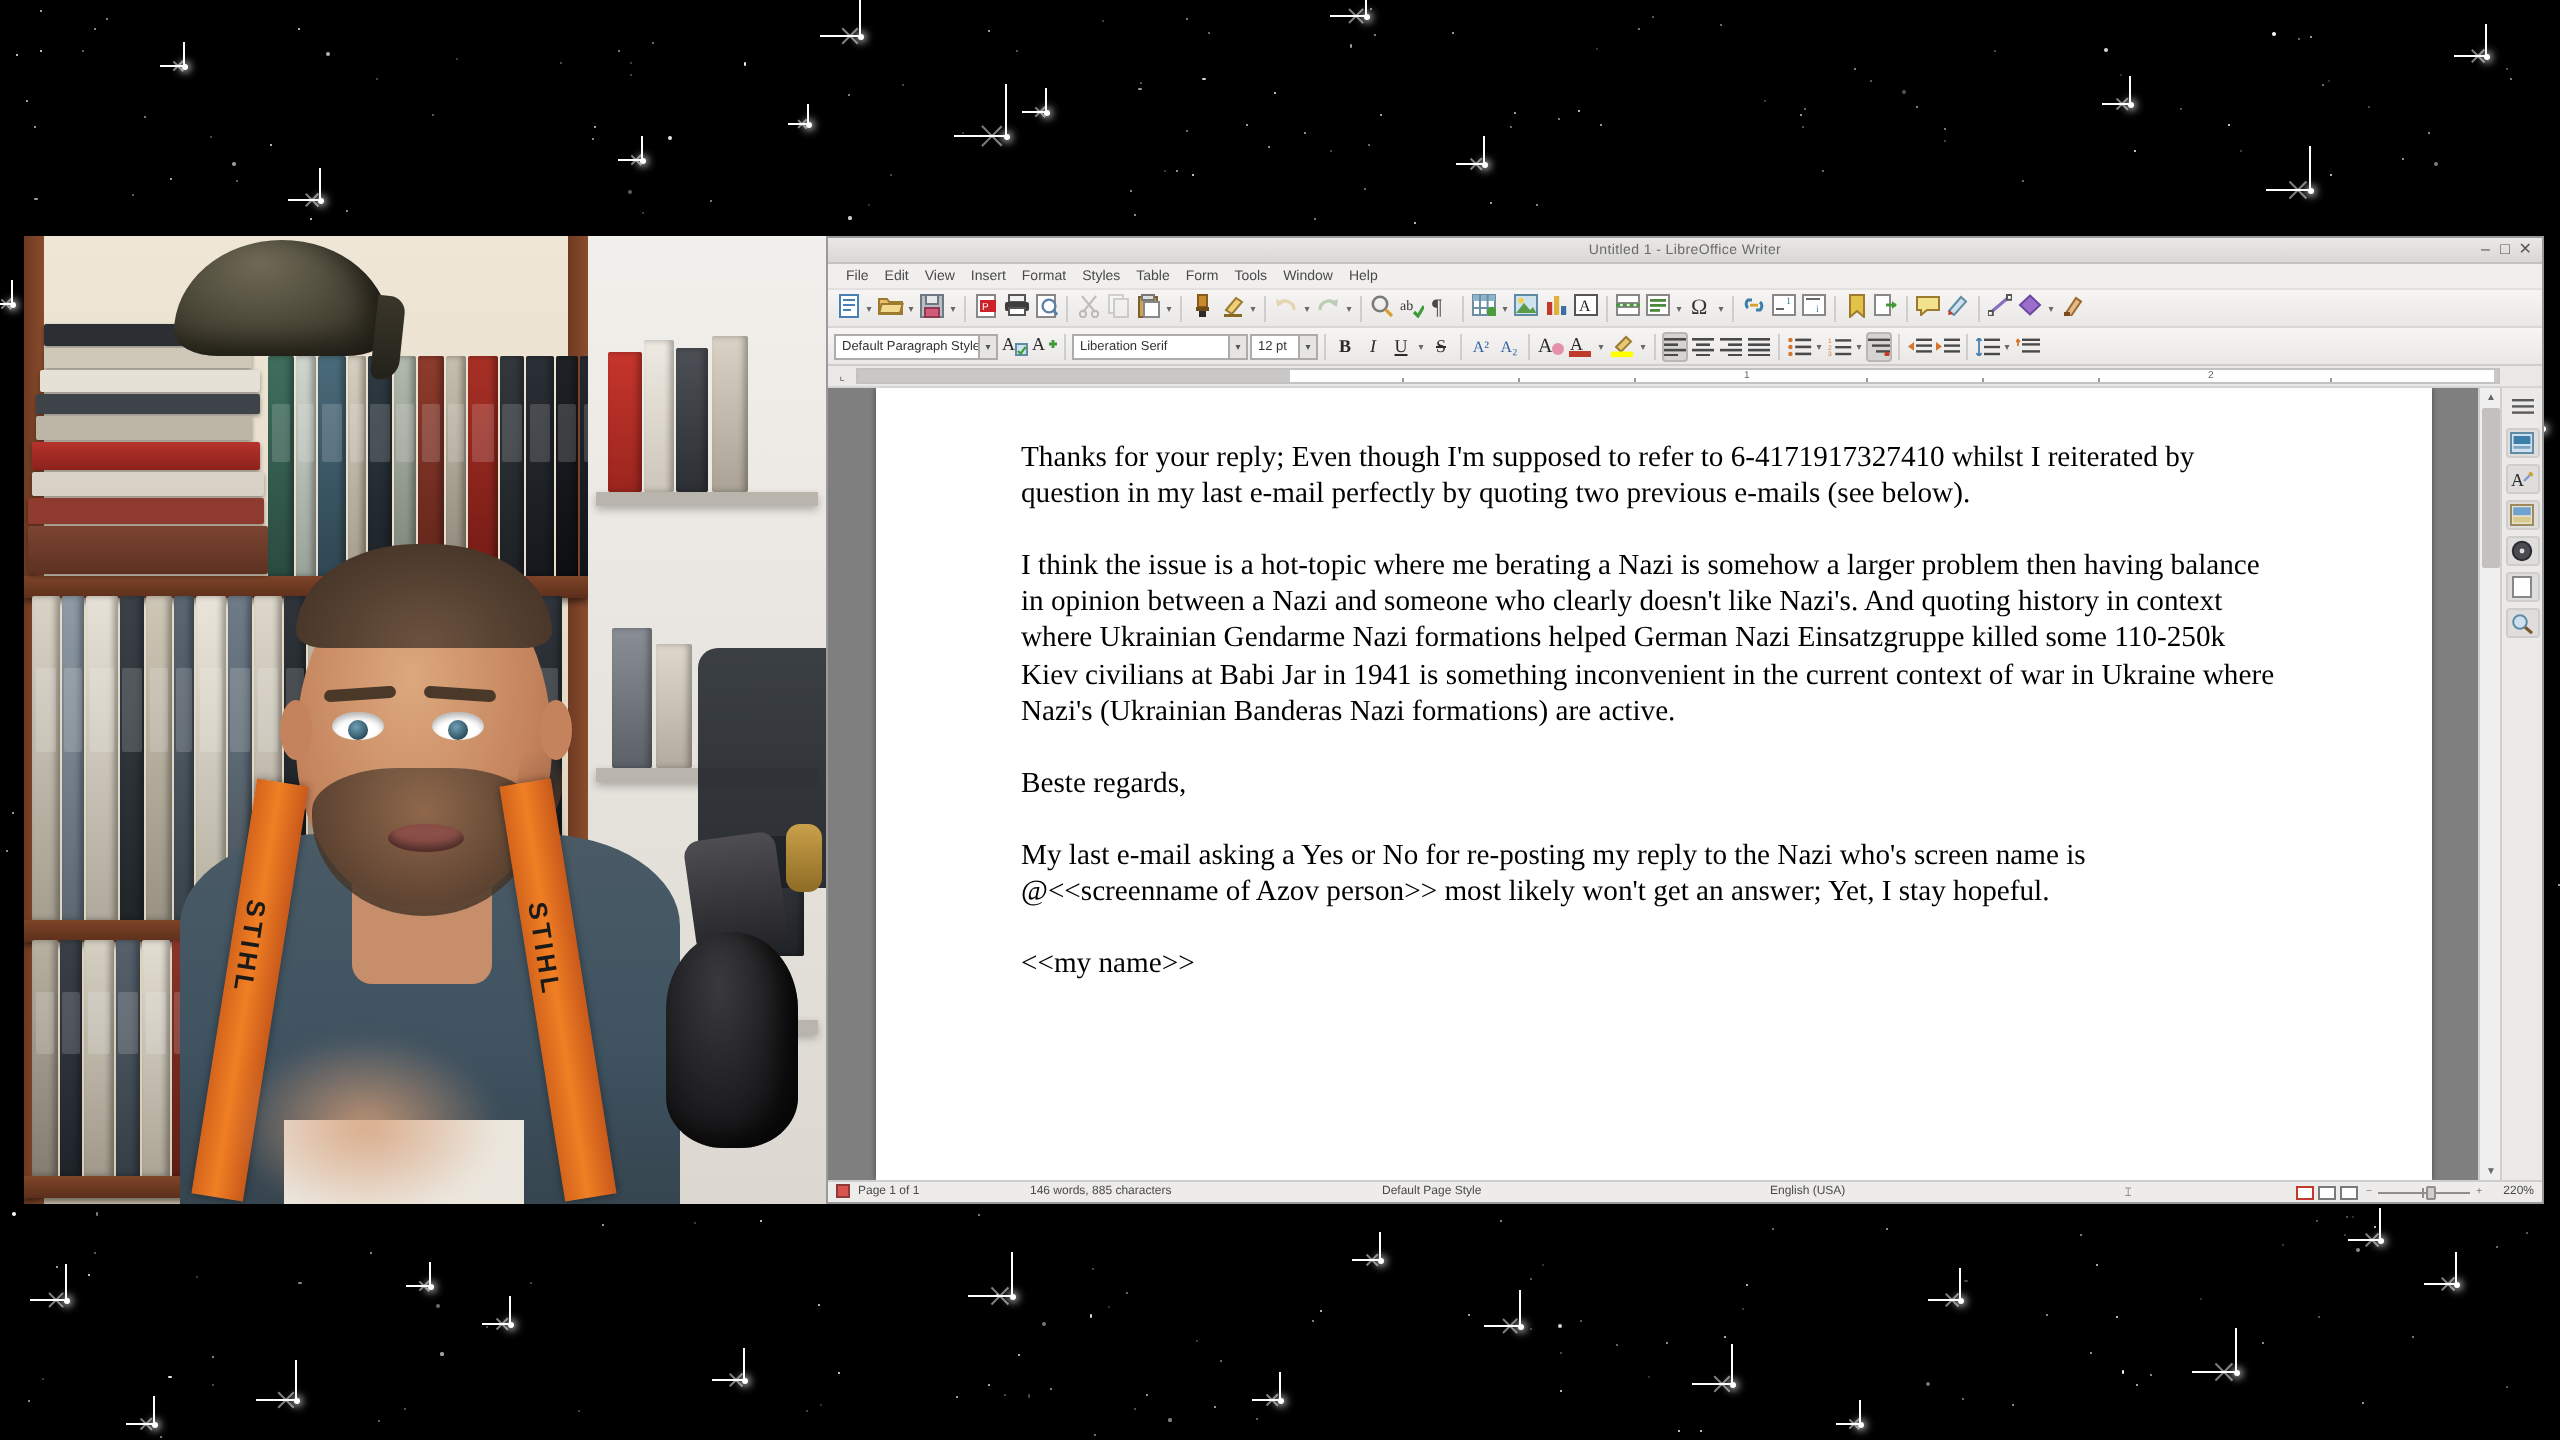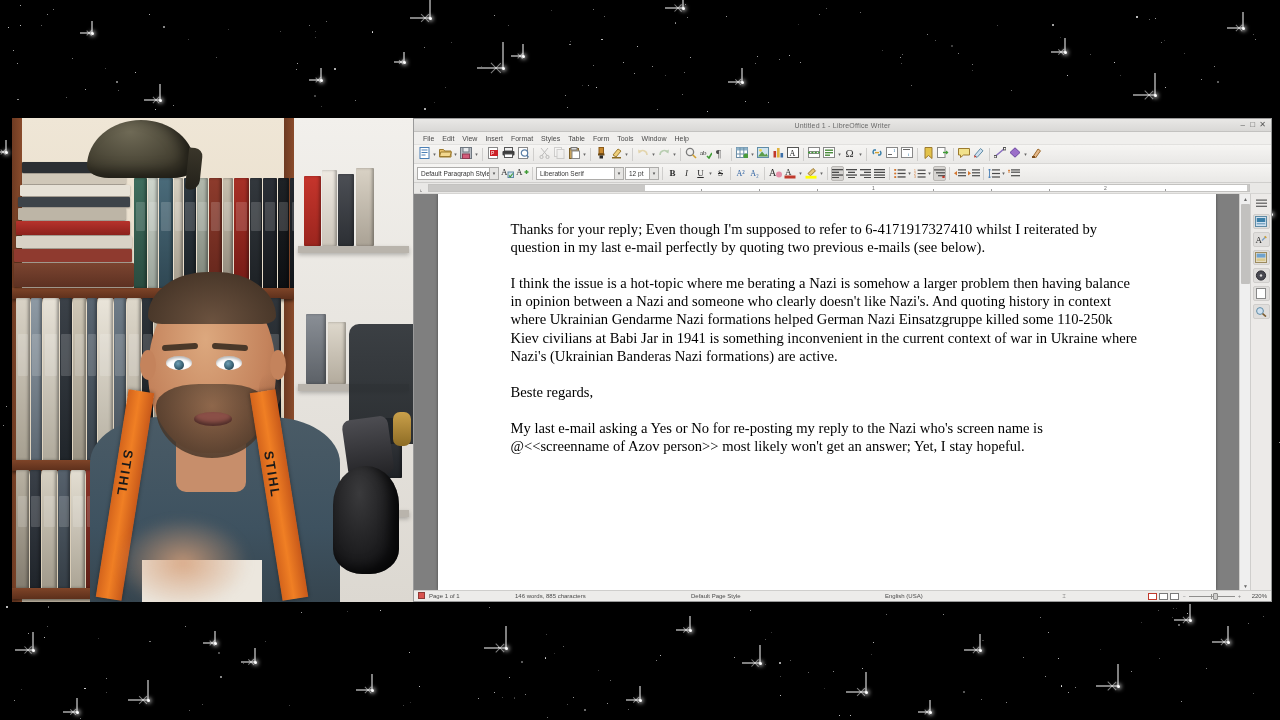--- a/index.html
+++ b/index.html
@@ -1247,20 +1247,21 @@
       <div style="width:21px;background:#e9e8e6;"></div>
     </div>
 
     <div class="workarea">
       <div class="docarea">
         <div class="page">
           <p>Thanks for your reply; Even though I'm supposed to refer to 6-4171917327410 whilst I reiterated by question in my last e-mail perfectly by quoting two previous e-mails (see below).</p>
           <p>I think the issue is a hot-topic where me berating a Nazi is somehow a larger problem then having balance in opinion between a Nazi and someone who clearly doesn't like Nazi's. And quoting history in context where Ukrainian Gendarme Nazi formations helped German Nazi Einsatzgruppe killed some 110-250k Kiev civilians at Babi Jar in 1941 is something inconvenient in the current context of war in Ukraine where Nazi's (Ukrainian Banderas Nazi formations) are active.</p>
           <p>Beste regards,</p>
           <p>My last e-mail asking a Yes or No for re-posting my reply to the Nazi who's screen name is @&lt;&lt;screenname of Azov person&gt;&gt; most likely won't get an answer; Yet, I stay hopeful.</p>
+          <p class="tight">&lt;&lt;my name&gt;&gt;</p>
         </div>
       </div>
 
       <div class="vscroll">
         <div class="arr" style="top:0">▲</div>
         <div class="thumb" style="top:10px;height:80px;"></div>
         <div class="arr" style="bottom:0">▼</div>
       </div>
 
       <div class="sidebar">

